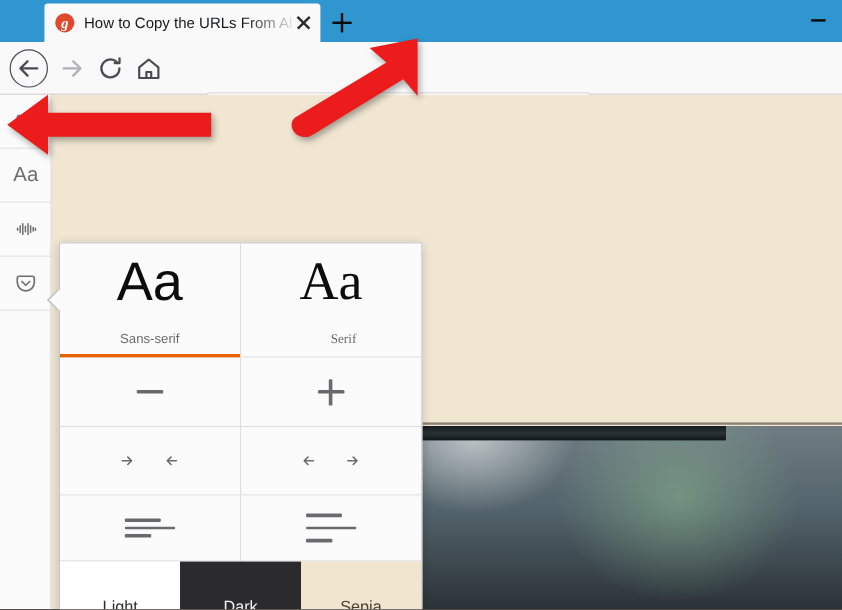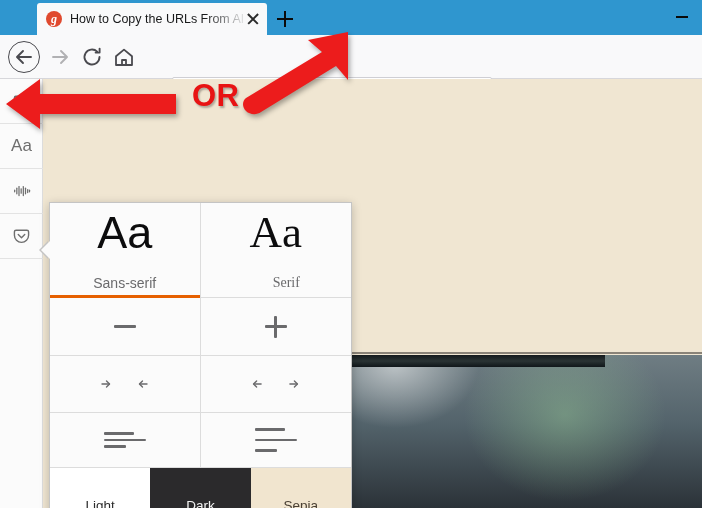--- a/index.html
+++ b/index.html
@@ -306,21 +306,21 @@
   .font-sample-sans {
     font-family: "Liberation Sans", sans-serif;
     font-size: 45px; color: #0c0c0d; line-height: 1;
   }
   .font-sample-serif {
     font-family: "Liberation Serif", serif;
     font-size: 45px; color: #0c0c0d; line-height: 1;
   }
   .font-label {
     margin-top: 20px;
-    font-size: 14px; color: #6a6a6c;
+    font-size: 11px; color: #6a6a6c;
   }
   .font-label-serif { font-family: "Liberation Serif", serif; padding-left: 21px; }
   .pcell.selected::after {
     content: ""; position: absolute;
     left: 0; right: 0; bottom: -1px; height: 3px;
     background: #e66000;
   }
   .size-row { height: 58px; }
   .size-row .pcell { font-size: 26px; color: #6a6a6c; }
   .minus-glyph { width: 22px; height: 2.6px; background: #6a6a6c; border-radius: 1px; }
@@ -638,21 +638,20 @@
           <span>Dark</span>
         </div>
         <div class="theme-btn theme-sepia selected">
           <span>Sepia</span>
         </div>
       </div>
     </div>
 
   </div>
 
-  <div class="anno or-text">OR</div>
 
   <div class="anno" style="left:0px; top:74px;">
     <svg class="arrow-svg" width="180" height="60" viewBox="0 0 180 60">
       <path d="M176 20 L40 20 L40 5 L6 30 L40 55 L40 40 L176 40 Z" fill="#ec1c1c"></path>
     </svg>
   </div>
 
   <div class="anno" style="left:236px; top:26px;">
     <svg class="arrow-svg" width="130" height="94" viewBox="0 0 130 94">
       <path d="M112 6 L72 14 L86 26 L10 72 C6 75 6 81 10 85 C14 89 21 89 25 86 L100 40 L112 54 Z" fill="#ec1c1c"></path>

